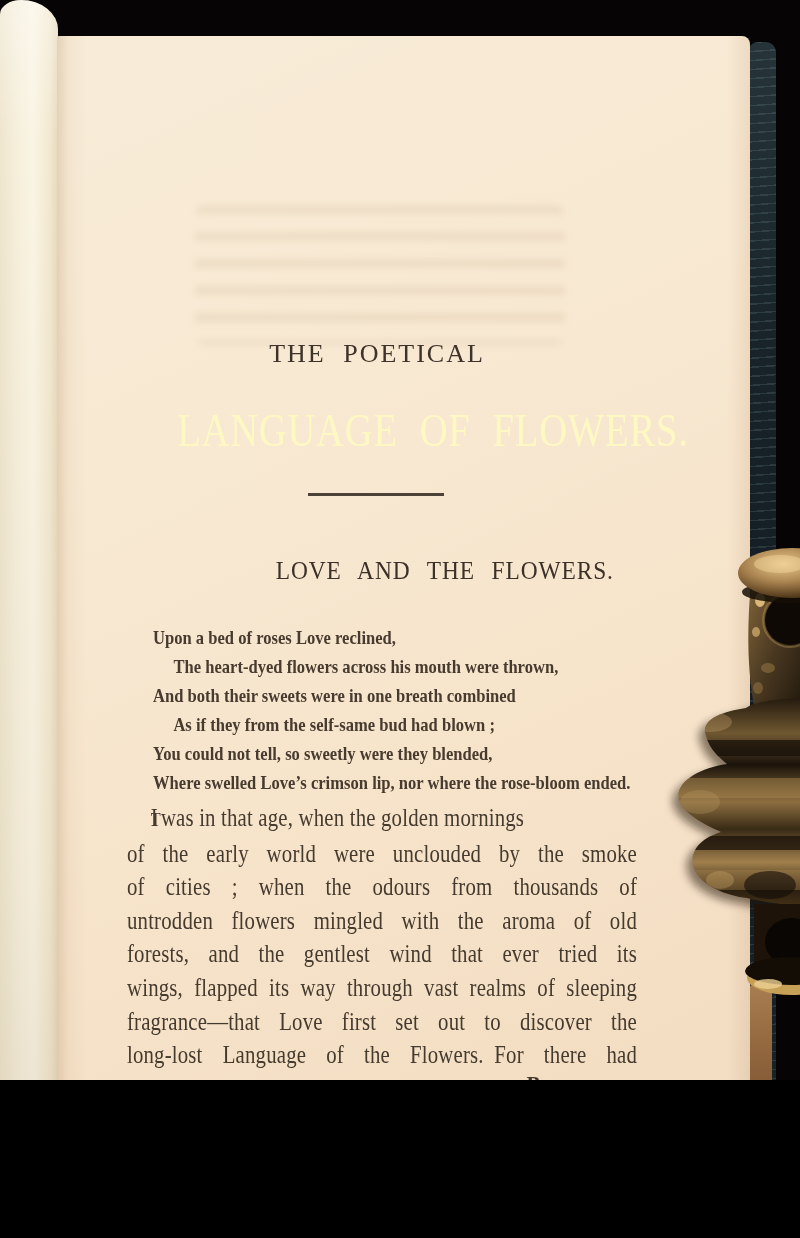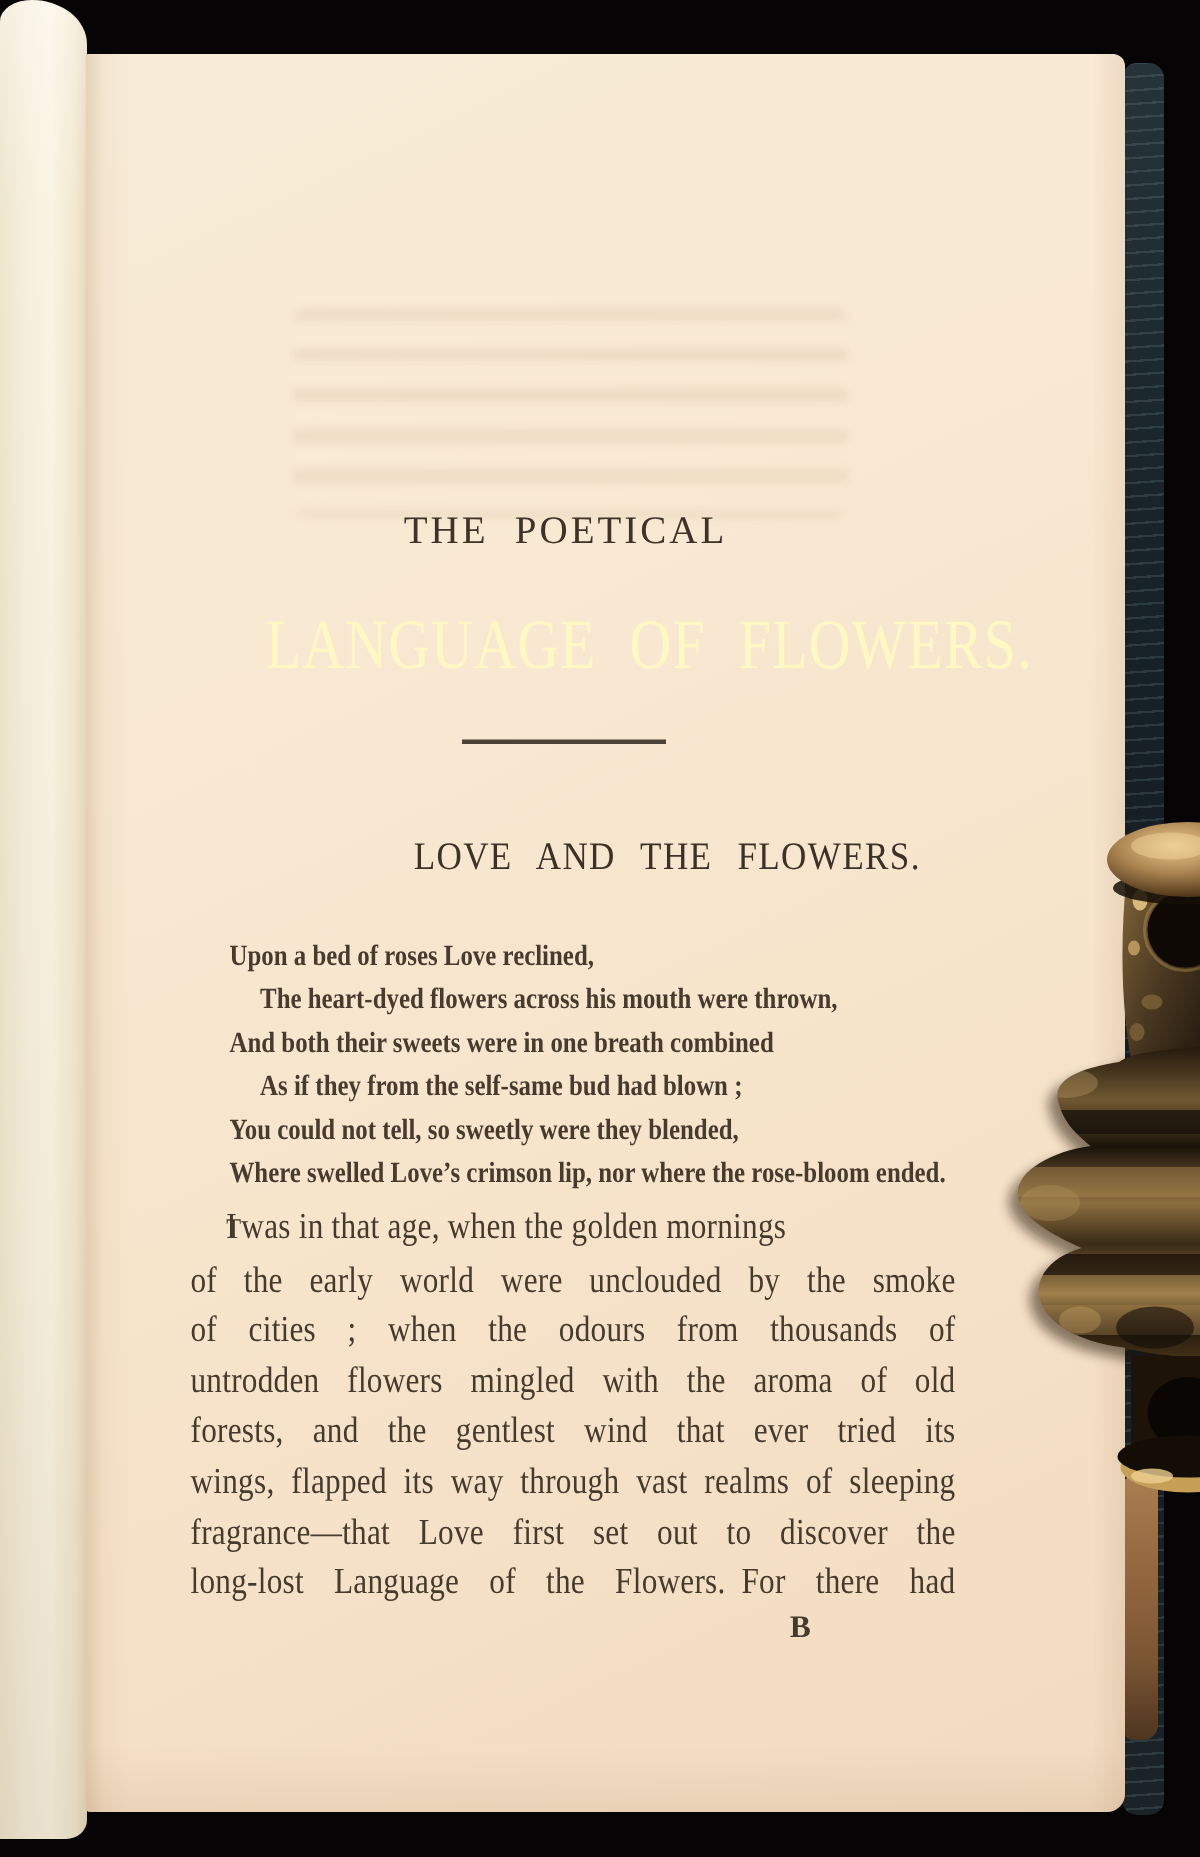--- a/index.html
+++ b/index.html
@@ -1,17 +1,17 @@
 <!DOCTYPE html>
 <html><head>
 <meta charset="utf-8">
 <style>
   html,body{margin:0;padding:0;background:#000;}
   .photo{
-    position:relative;width:800px;height:1238px;overflow:hidden;
+    position:relative;width:800px;height:1080px;overflow:hidden;
     background:#060404;
     font-family:"Liberation Serif","DejaVu Serif",serif;
   }
   .photo *{position:absolute;box-sizing:border-box;}
 
   
   .fore-edge{
     left:0;top:8;width:58px;height:1226px;
     background:linear-gradient(to right,#eee5cd 0,#f6efdc 30%,#faf4e3 58%,#f2e8d0 86%,#e6d8bc 100%);
     border-radius:30px 52px 20px 0 / 20px 42px 18px 0;

